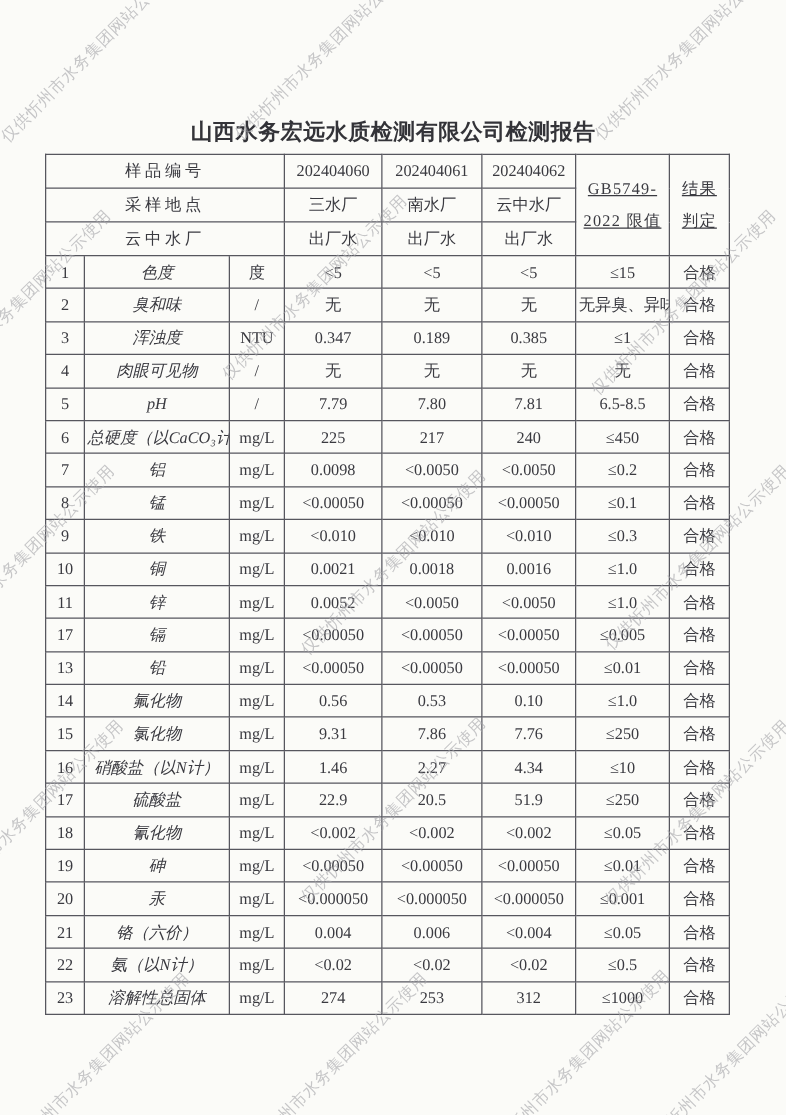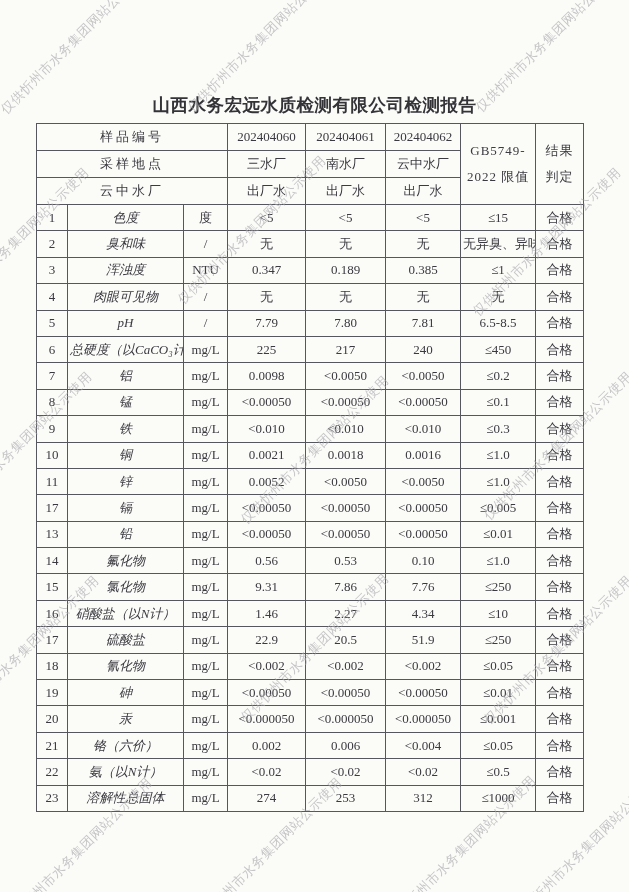--- a/index.html
+++ b/index.html
@@ -63,21 +63,21 @@
     text-align: center;
     vertical-align: middle;
     padding: 0 2px;
     overflow: hidden;
     white-space: nowrap;
   }
   thead td { height: 26px; }
   tbody td { height: 25.4px; }
   td.item-cell { text-align: left; padding-left: 7px; font-style: italic; }
   td.span-header { letter-spacing: 3px; margin-top: 28px; }
-  .two-line div { line-height: 26px; letter-spacing: 1px; }
+  .two-line div { line-height: 26px; letter-spacing: 1px; text-decoration: underline; }
 </style>
 </head>
 <body>
 
 <div class="page">
 
   <div class="wm-layer">
       <div class="wm" style="left: 75px; top: 40px;">仅供忻州市水务集团网站公示使用</div>
       <div class="wm" style="left: 262px; top: 38px;">仅供忻州市水务集团网站公示使用</div>
       <div class="wm" style="left: 550px; top: 38px;">仅供忻州市水务集团网站公示使用</div>
@@ -337,21 +337,21 @@
             <td>&lt;0.000050</td>
             <td>&lt;0.000050</td>
             <td>&lt;0.000050</td>
             <td>≤0.001</td>
             <td>合格</td>
           </tr>
           <tr>
             <td>21</td>
             <td class="item-cell">铬（六价）</td>
             <td>mg/L</td>
-            <td>0.002</td>
+            <td>0.004</td>
             <td>0.006</td>
             <td>&lt;0.004</td>
             <td>≤0.05</td>
             <td>合格</td>
           </tr>
           <tr>
             <td>22</td>
             <td class="item-cell">氨（以N计）</td>
             <td>mg/L</td>
             <td>&lt;0.02</td>

